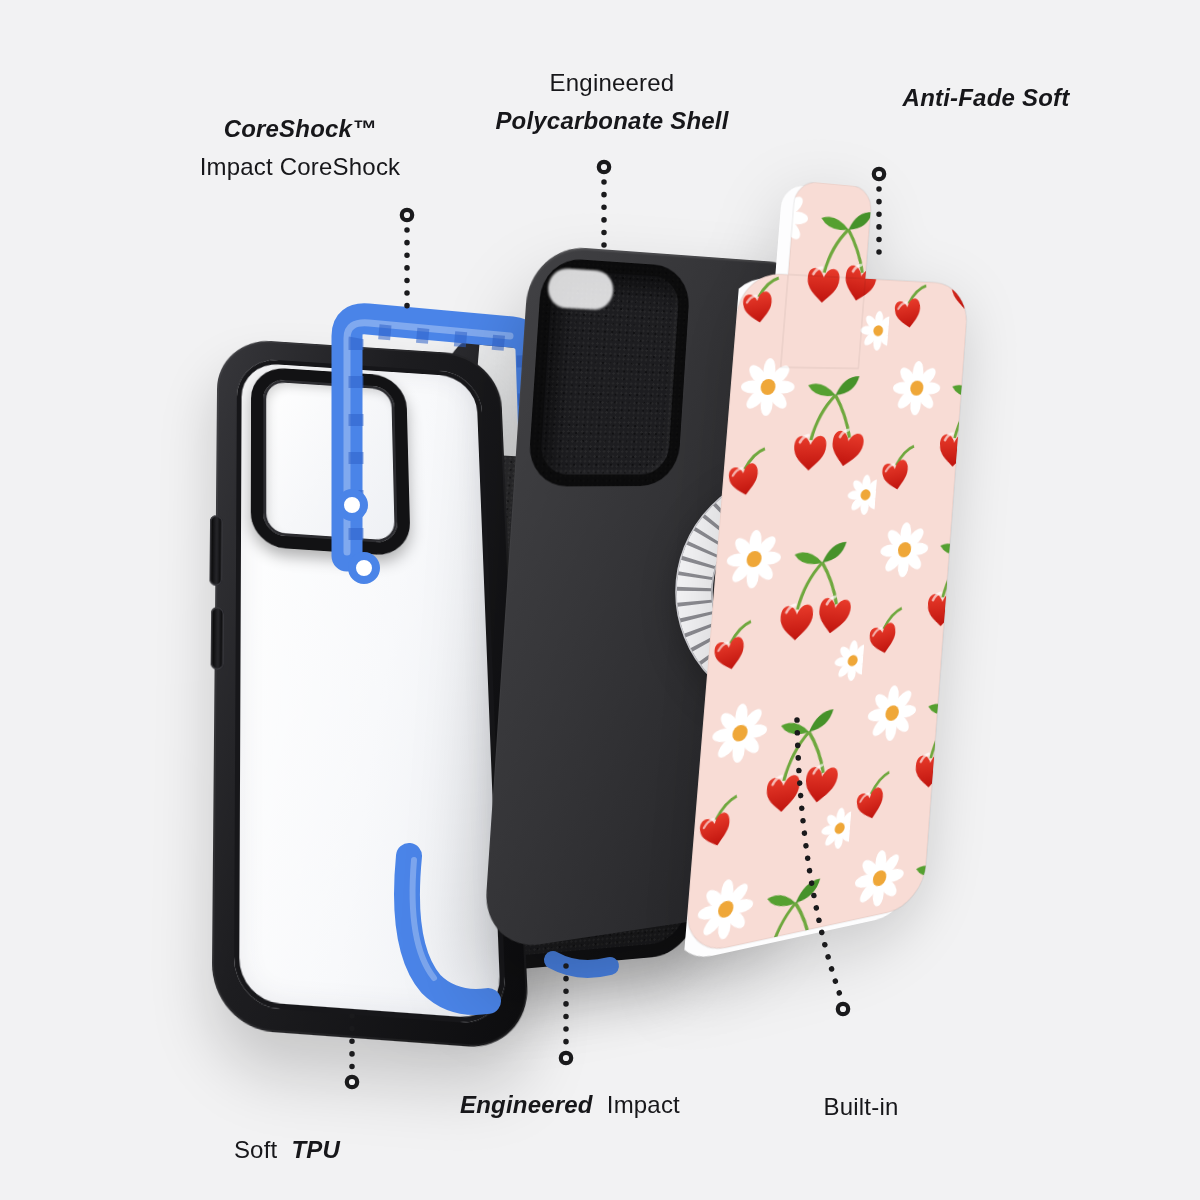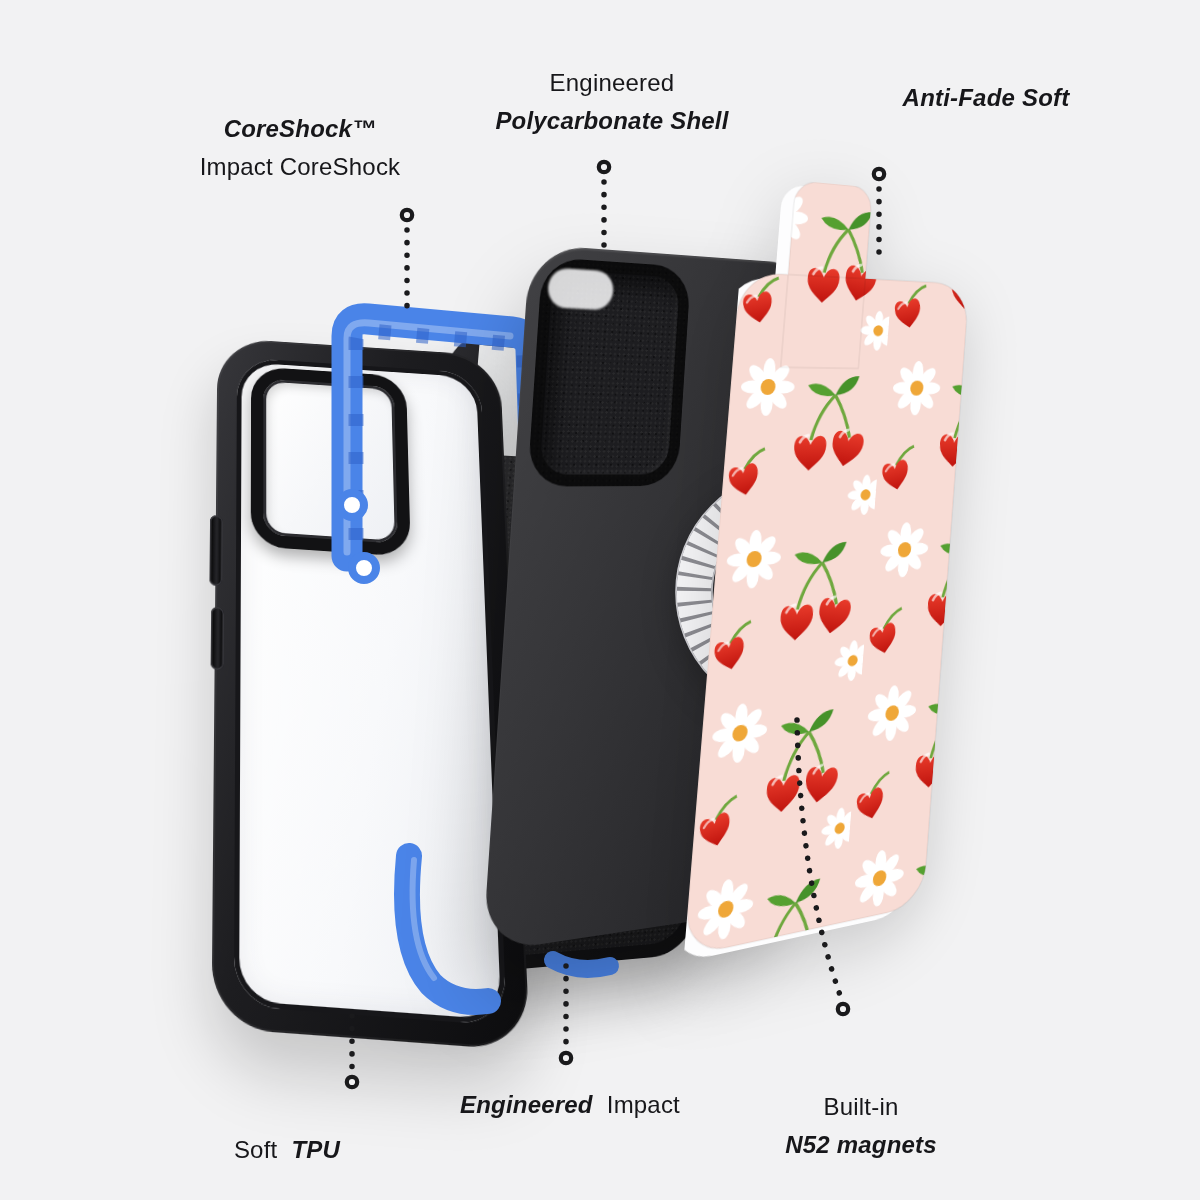--- a/index.html
+++ b/index.html
@@ -219,16 +219,15 @@
     <span class="cl b">TPU</span>
   </div>
 
   <div class="callout inline" style="left:570px;top:1086px;">
     <span class="cl b">Engineered</span>
     <span class="cl">Impact</span>
   </div>
 
   <div class="callout" style="left:861px;top:1088px;">
     <span class="cl">Built-in</span>
-    <span class="cl b">N52 magnets</span>
   </div>
 
 </div>
 
 </body></html>

